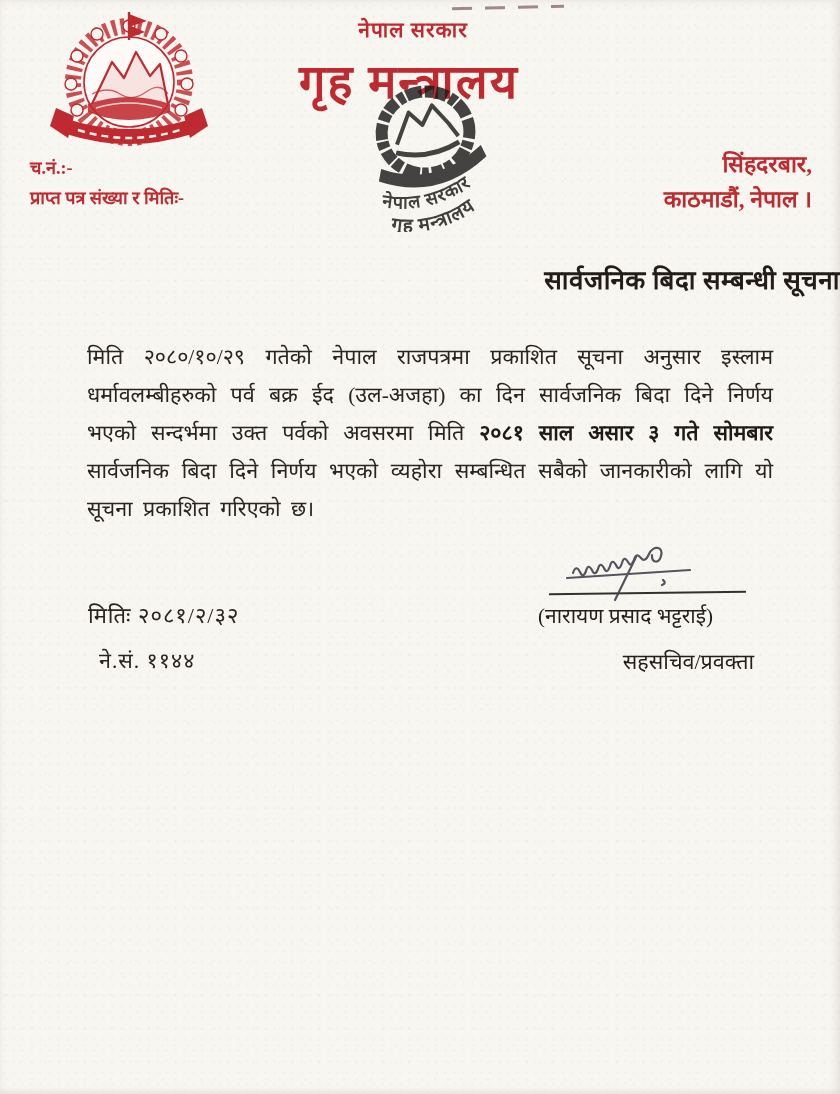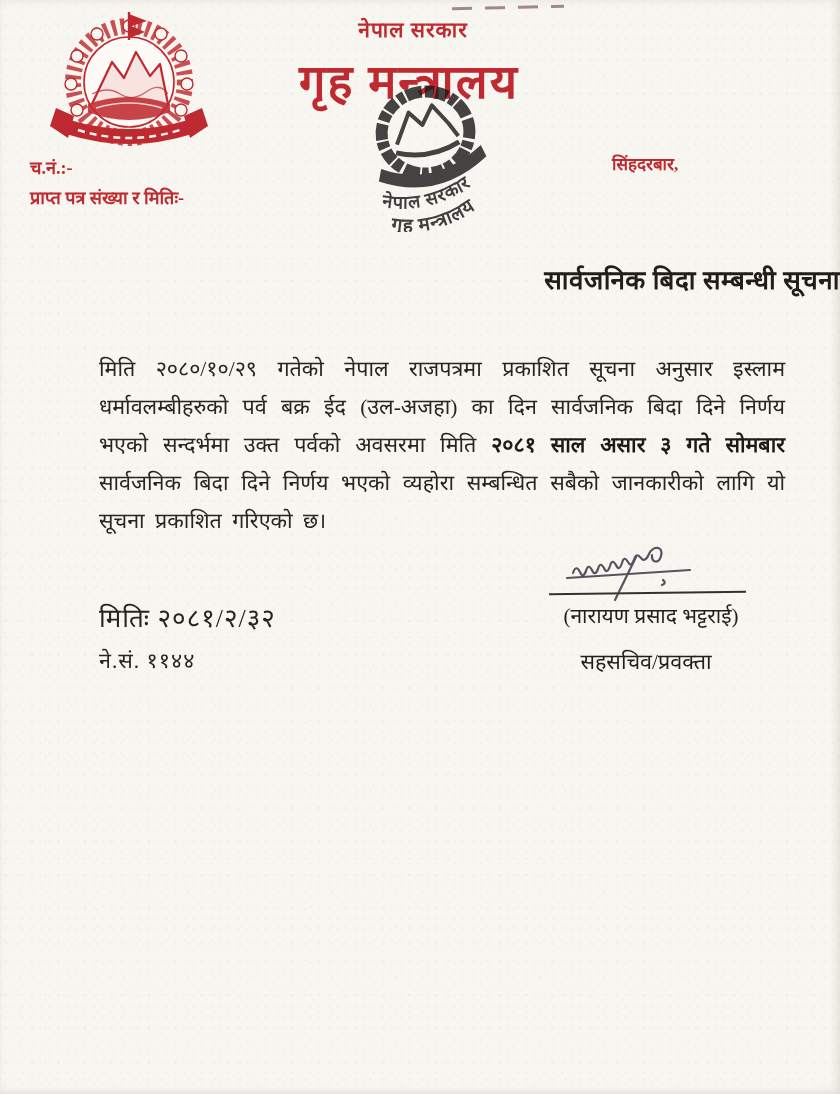--- a/index.html
+++ b/index.html
@@ -14,29 +14,29 @@
     font-family:"Liberation Serif","DejaVu Serif",serif;
     overflow:hidden;
   }
   .abs{position:absolute;}
   .red{color:#bf2a30;}
   .gov-name{top:15px;left:0;right:14px;text-align:center;font-size:21px;font-weight:700;letter-spacing:1px;z-index:2;}
   .ministry-name{top:48px;left:0;right:22px;text-align:center;font-size:47px;font-weight:700;letter-spacing:2px;z-index:2;}
   .emblem{left:34px;top:4px;width:190px;height:152px;z-index:2;}
   .stamp{left:336px;top:82px;width:190px;height:150px;z-index:4;opacity:.92;}
   .refs{left:30px;top:154px;font-size:18px;font-weight:600;line-height:29.5px;z-index:2;}
-  .address{left:612px;top:147px;width:200px;text-align:left;font-size:17px;font-weight:600;line-height:35px;z-index:2;}
+  .address{left:612px;top:147px;width:200px;text-align:right;font-size:23px;font-weight:600;line-height:35px;z-index:2;}
   .notice-title{top:261px;left:0;right:0;text-align:right;font-size:26px;font-weight:600;color:#221d19;letter-spacing:.5px;}
-  .body-text{left:87px;top:338px;width:686px;font-size:21.5px;line-height:38px;color:#29241f;text-align:justify;word-spacing:5px;margin:12px;}
+  .body-text{left:87px;top:338px;width:686px;font-size:21.5px;line-height:38px;color:#29241f;text-align:justify;word-spacing:5px;margin:0;}
   .body-text .bold-date{font-weight:700;color:#1f1a16;}
   .signature-svg{left:543px;top:536px;width:212px;height:70px;z-index:2;}
   .sign-rule{left:549px;top:592px;width:197px;height:0;border-top:2px solid #34312d;transform:rotate(-0.7deg);}
-  .signatory-name{left:538px;top:601px;width:226px;text-align:center;font-size:21px;color:#231e1a;}
-  .signatory-title{left:538px;top:646px;width:216px;text-align:center;font-size:21.5px;color:#231e1a;}
-  .date-line{left:88px;top:599px;font-size:26px;color:#29241f;letter-spacing:1px;margin-left:11px;}
+  .signatory-name{left:538px;top:601px;width:226px;font-size:21px;color:#231e1a;}
+  .signatory-title{left:538px;top:646px;width:216px;text-align:right;font-size:21.5px;color:#231e1a;}
+  .date-line{left:88px;top:599px;font-size:22px;color:#29241f;letter-spacing:1px;}
   .era-line{left:88px;top:645px;font-size:21.5px;color:#29241f;letter-spacing:1px;margin-left:11px;}
   .artifact-dash{left:452px;top:6px;width:112px;height:3px;
     background:repeating-linear-gradient(90deg, rgba(86,50,46,.55) 0 20px, transparent 20px 33px);
     transform:rotate(-1.4deg);}
 </style>
 </head>
 <body>
 
 <div class="page">
 
@@ -99,20 +99,21 @@
     </g>
   </svg>
 
   <div class="abs refs red">
     <div>च.नं.:-</div>
     <div>प्राप्त पत्र संख्या र मितिः-</div>
   </div>
 
   <div class="abs address red">
     <div>सिंहदरबार,</div>
+    <div>काठमाडौं, नेपाल ।</div>
   </div>
 
   <div class="abs notice-title">सार्वजनिक बिदा सम्बन्धी सूचना</div>
 
   <p class="abs body-text"><span>मिति २०८०/१०/२९ गतेको नेपाल राजपत्रमा प्रकाशित सूचना अनुसार इस्लाम धर्मावलम्बीहरुको पर्व बक्र ईद (उल-अजहा) का दिन सार्वजनिक बिदा दिने निर्णय भएको सन्दर्भमा उक्त पर्वको अवसरमा मिति </span><span class="bold-date">२०८१ साल असार ३ गते सोमबार</span><span> सार्वजनिक बिदा दिने निर्णय भएको व्यहोरा सम्बन्धित सबैको जानकारीको लागि यो सूचना प्रकाशित गरिएको छ।</span></p>
 
   <svg class="abs signature-svg" viewBox="0 0 212 70" aria-hidden="true">
     <g stroke="#45424e" stroke-width="2.2" fill="none" stroke-linecap="round" opacity=".9">
       <path d="M30,37 q3,-9 7,-1 q3,7 6,-1 q2,-8 6,-1 q3,7 6,-1 q2,-8 6,-1 q3,7 6,-2 q2,-8 6,-1 q3,7 6,-2 q2,-8 6,-1 q3,6 6,-2 q2,-8 7,-2 q4,5 8,-4 c4,-9 15,-8 12,2 c-2,8 -10,7 -9,-1"></path>
       <path d="M93,21 L72,64"></path>

